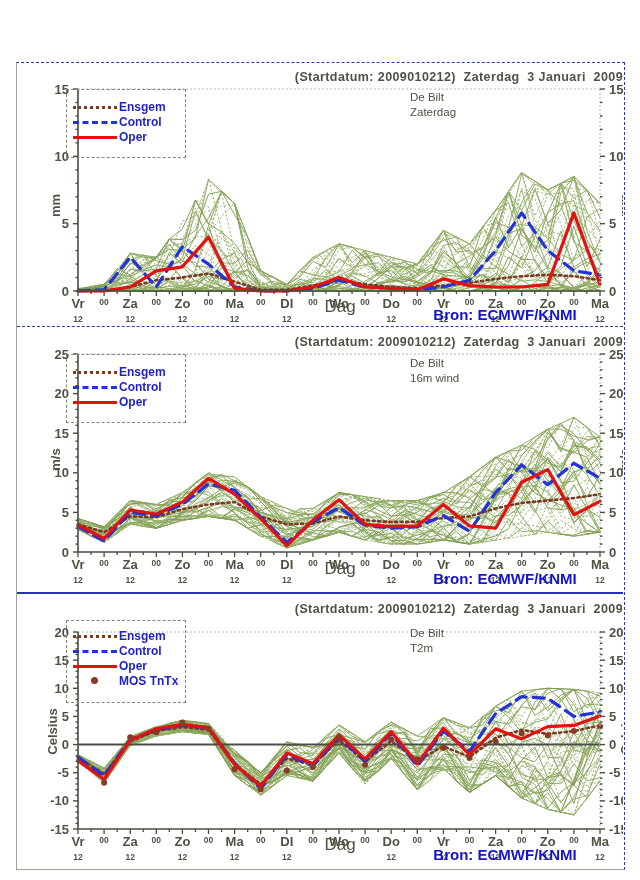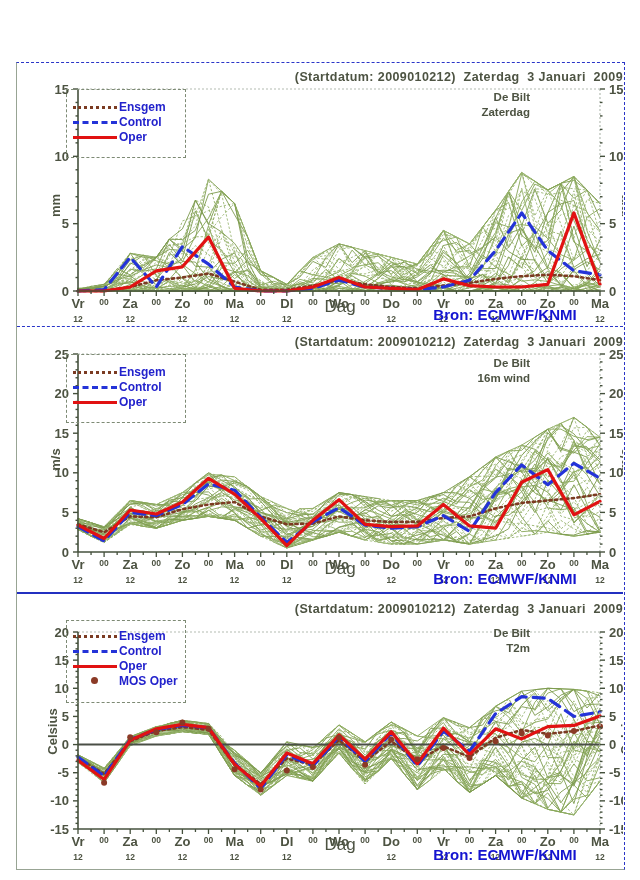--- a/index.html
+++ b/index.html
@@ -7,22 +7,22 @@
   #frame{position:absolute;left:16px;top:62px;width:607px;height:806px;
          border-top:1px dashed #2a35c8;border-right:1px dashed #2a35c8;
          border-left:1px solid #98a494;border-bottom:1px solid #98a494;background:#fff;}
   .panel{position:relative;width:606px;overflow:hidden;}
   .panel.p0{height:263px;border-bottom:1px dashed #2a35c8;}
   .panel.p1{height:265px;border-bottom:2px solid #2330c0;}
   .panel.p2{height:275px;}
   .panel svg{position:absolute;left:0;top:0;}
   .ptitle{position:absolute;left:0;width:606px;text-align:right;
           font-size:12.5px;font-weight:bold;color:#4d5342;white-space:pre;letter-spacing:.4px;}
-  .station{position:absolute;left:393px;width:120px;text-align:right;
-           font-size:11.5px;font-weight:bold;color:#4d5342;line-height:15px;}
+  .station{position:absolute;left:393px;width:120px;text-align:left;
+           font-size:11.5px;font-weight:normal;color:#4d5342;line-height:15px;}
   .legend{position:absolute;left:49px;width:118px;border:1px dashed #7d8a74;background:transparent;}
   .lrow{position:relative;height:15px;}
   .swatch{position:absolute;left:6px;top:7px;width:44px;height:0;}
   .swdot{position:absolute;left:24px;top:4px;width:7px;height:7px;border-radius:50%;}
   .llabel{position:absolute;left:52px;top:1px;width:64px;text-align:left;
           font-size:12px;font-weight:bold;color:#2222cc;white-space:nowrap;}
   .daglabel{position:absolute;width:80px;text-align:center;
             font-size:17px;font-weight:normal;color:#4d5342;}
   .bron{position:absolute;right:18px;width:200px;text-align:center;
         font-size:15px;font-weight:bold;color:#1414d0;}
@@ -702,20 +702,20 @@
       <div class="lrow">
           <span class="swatch" style="border-top: 3px dashed rgb(36, 51, 216);"></span>
           <span class="llabel">Control</span>
         </div>
       <div class="lrow">
           <span class="swatch" style="border-top: 3px solid rgb(225, 18, 18);"></span>
           <span class="llabel">Oper</span>
         </div>
       <div class="lrow">
           <span class="swdot" style="background: rgb(139, 58, 38);"></span>
-          <span class="llabel">MOS Oper</span>
+          <span class="llabel">MOS TnTx</span>
         </div>
     </div>
     <div class="daglabel" style="left:283px;top:241px">Dag</div>
     <div class="bron" style="top:252px">Bron: ECMWF/KNMI</div>
   </div>
 
 </div>
 
 </body></html>

